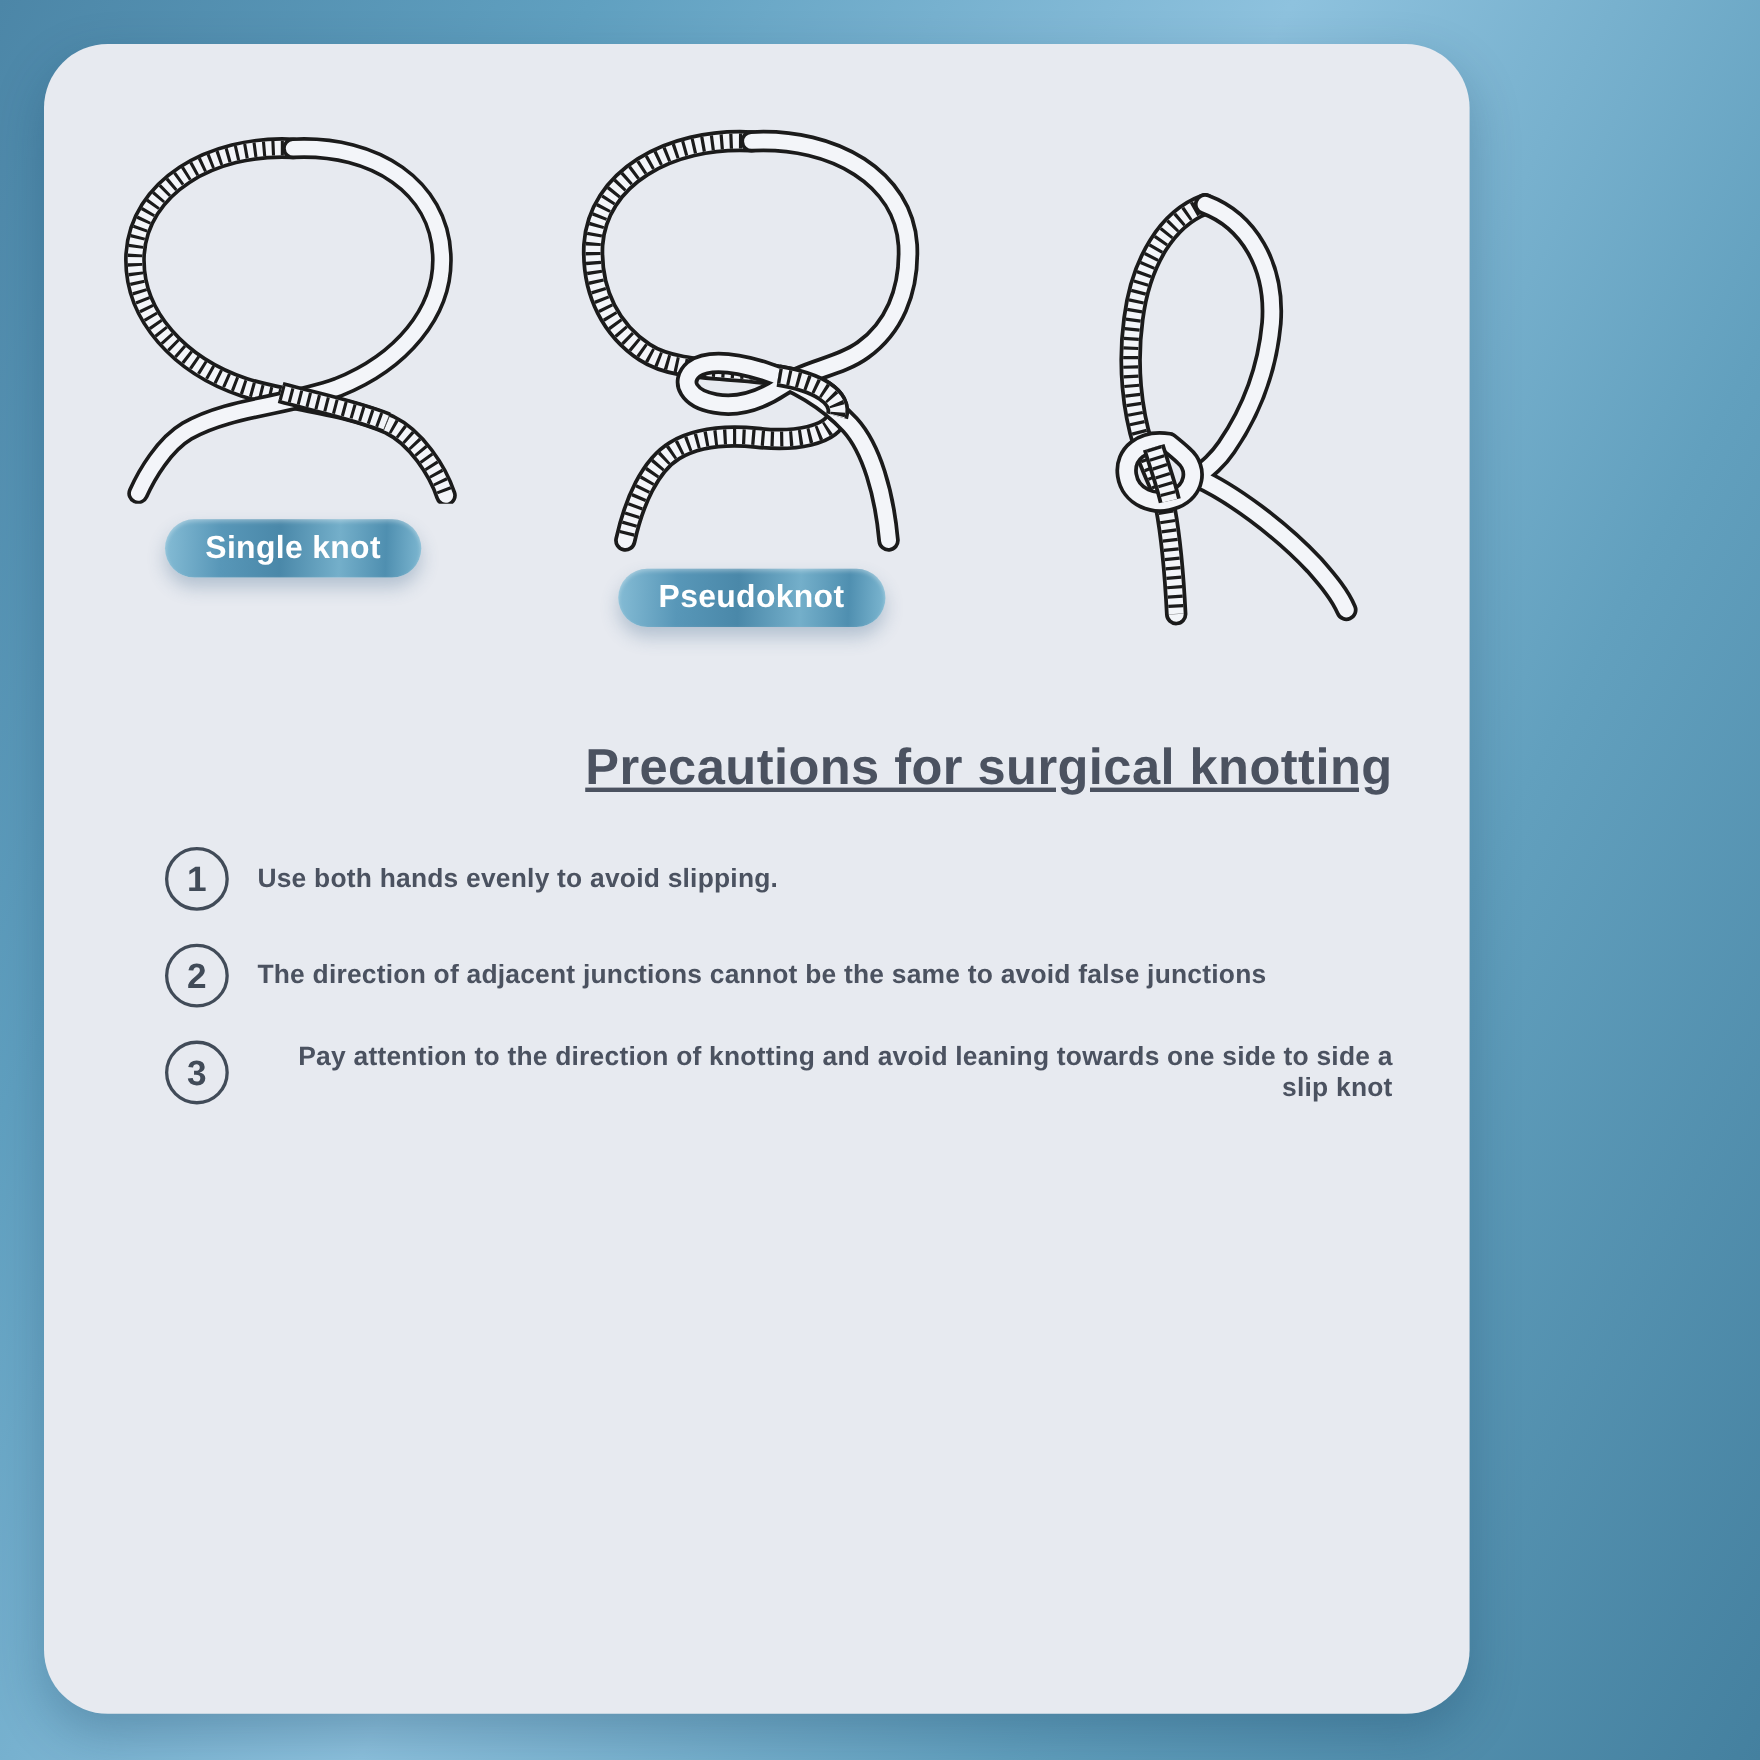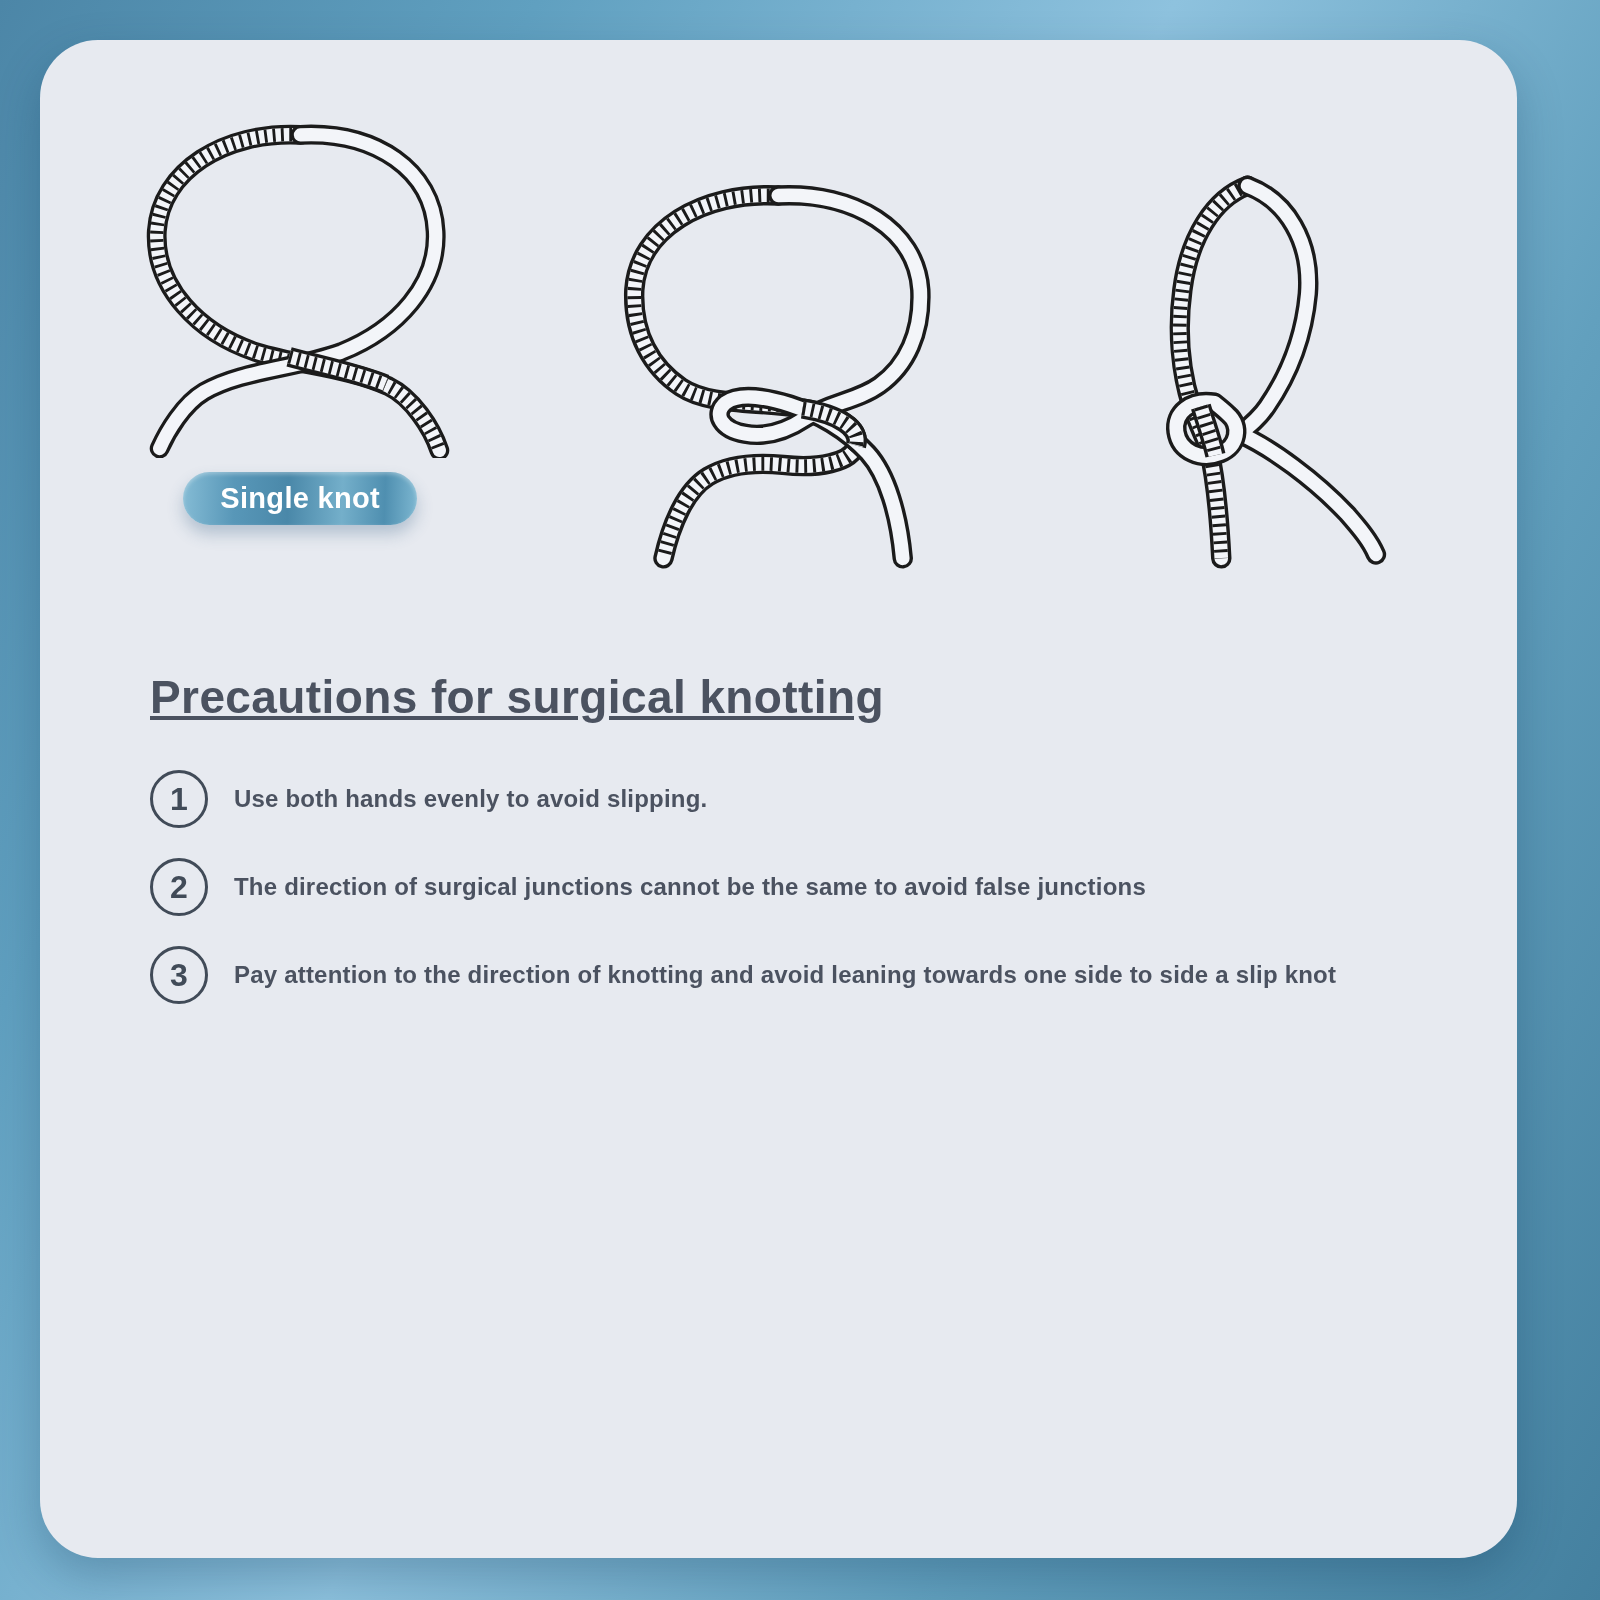--- a/index.html
+++ b/index.html
@@ -2,24 +2,24 @@
 <html><head>
 <meta charset="utf-8">
 <style>
   html,body{margin:0;padding:0;}
   body{
     width:1600px;height:1600px;overflow:hidden;
     font-family:"Liberation Sans","DejaVu Sans",sans-serif;
     background:linear-gradient(118deg,#4c86a7 0%,#60a0c0 22%,#8ec2de 48%,#62a0be 72%,#44809f 100%);
   }
   .card{
-    position:absolute;left:40px;top:40px;width:1477px;height:1518px;
+    position:absolute;left:40px;top:40px;width:1296px;height:1518px;
     background:#e7eaf0;border-radius:58px;
     box-shadow:0 18px 45px rgba(15,55,85,.28);
-    box-sizing:border-box;padding-top:15px;
+    box-sizing:border-box;padding-top:15px;text-align:right;
   }
   .knot-grid{
     display:grid;grid-template-columns:repeat(3,1fr);
     column-gap:14px;row-gap:40px;padding:0 28px;
   }
   .knot-cell{
     display:flex;flex-direction:column;align-items:center;justify-content:flex-end;
   }
   .row1{height:470px;}
   .row2{height:515px;}
@@ -92,20 +92,21 @@
         <g>
             <path d="M210,55 C288,51 352,90 356,152 C358,196 342,230 314,250 C292,266 262,268 238,284 C220,296 198,304 176,300 C152,296 142,280 156,268 C170,258 196,262 222,270 C250,279 280,296 302,320 C322,342 334,384 338,428" class="rope-outline"></path>
             <path d="M210,55 C288,51 352,90 356,152 C358,196 342,230 314,250 C292,266 262,268 238,284 C220,296 198,304 176,300 C152,296 142,280 156,268 C170,258 196,262 222,270 C250,279 280,296 302,320 C322,342 334,384 338,428" class="rope-core"></path>
           </g>
         <g class="patch">
             <path d="M235,274 C272,280 295,294 290,312" class="rope-outline"></path>
             <path d="M235,274 C272,280 295,294 290,312" class="rope-core"></path>
             <path d="M235,274 C272,280 295,294 290,312" class="rope-ribs"></path>
           </g>
       </svg>
+      <div class="pill">Pseudoknot</div>
     </div>
 
     <div class="knot-cell row2">
       <svg class="knot-svg" viewBox="0 0 420 440">
         <g>
             <path d="M200,45 C165,58 140,98 133,152 C127,196 132,238 142,270 C148,288 154,300 160,315 C167,345 171,388 173,428" class="rope-outline"></path>
             <path d="M200,45 C165,58 140,98 133,152 C127,196 132,238 142,270 C148,288 154,300 160,315 C167,345 171,388 173,428" class="rope-core"></path>
             <path d="M200,45 C165,58 140,98 133,152 C127,196 132,238 142,270 C148,288 154,300 160,315 C167,345 171,388 173,428" class="rope-ribs"></path>
           </g>
         <g>
@@ -128,21 +129,21 @@
 
   <div class="precautions">
     <h2>Precautions for surgical knotting</h2>
     <div class="item-list">
       <div class="item">
         <div class="num-circle">1</div>
         <div class="item-text">Use both hands evenly to avoid slipping.</div>
       </div>
       <div class="item">
         <div class="num-circle">2</div>
-        <div class="item-text">The direction of surgical junctions cannot be the same to avoid false junctions</div>
+        <div class="item-text">The direction of adjacent junctions cannot be the same to avoid false junctions</div>
       </div>
       <div class="item">
         <div class="num-circle">3</div>
         <div class="item-text">Pay attention to the direction of knotting and avoid leaning towards one side to side a slip knot</div>
       </div>
     </div>
   </div>
 
 </div>
 

